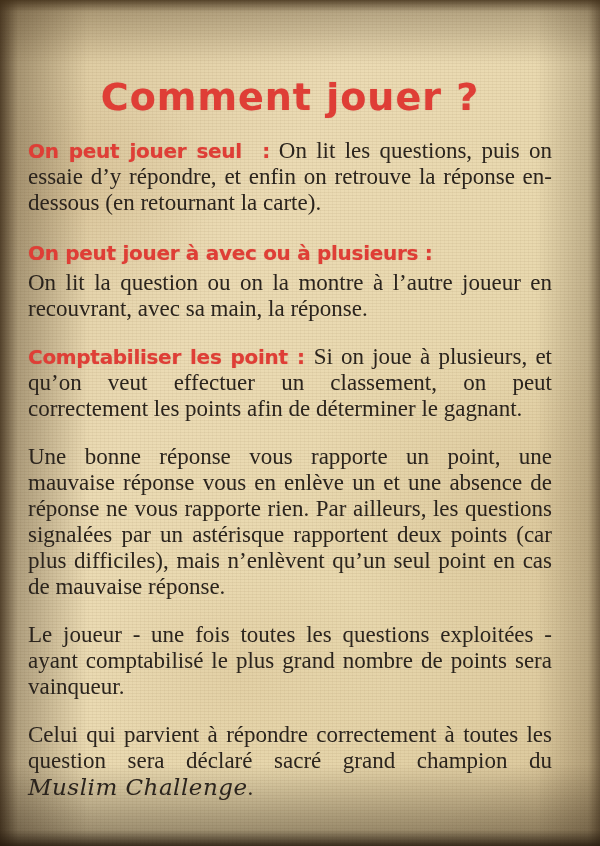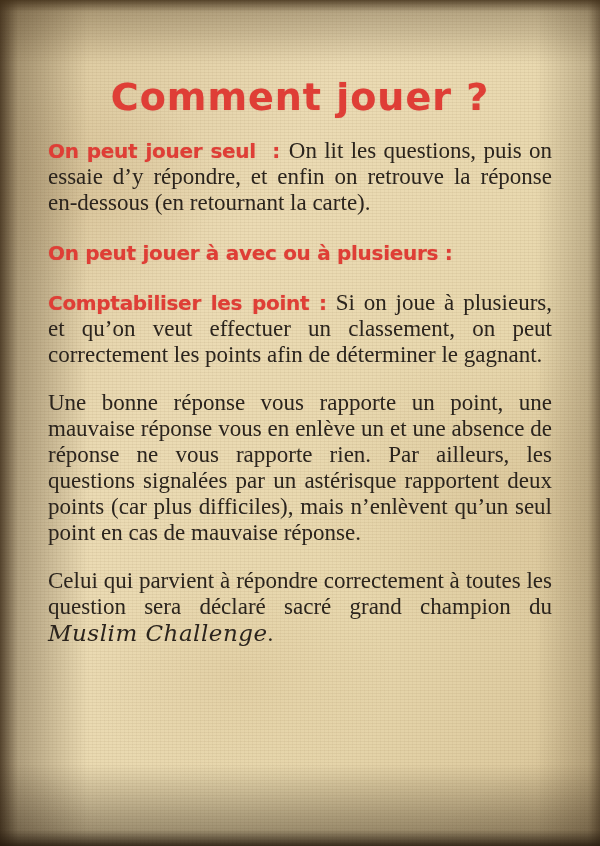--- a/index.html
+++ b/index.html
@@ -5,21 +5,21 @@
   html, body { margin: 0; padding: 0; }
   body {
     width: 600px; height: 846px; overflow: hidden;
     font-family: "Liberation Serif", serif;
     background: #e6d5aa;
   }
   .card {
     position: relative;
     width: 600px; height: 846px;
     box-sizing: border-box;
-    padding: 76px 48px 0 48px;
+    padding: 76px 48px 0 28px;
     color: #2b241d;
     background-color: #e5d4a8;
     background-image:
       
       linear-gradient(to bottom, rgba(62,44,22,0.85) 0px, rgba(62,44,22,0.30) 12px, rgba(62,44,22,0.0) 64px),
       linear-gradient(to top,    rgba(38,26,13,0.90) 0px, rgba(38,26,13,0.38) 16px, rgba(38,26,13,0.0) 82px),
       linear-gradient(to right,  rgba(52,35,17,0.82) 0px, rgba(52,35,17,0.32) 18px, rgba(52,35,17,0.0) 88px),
       linear-gradient(to left,   rgba(52,35,17,0.60) 0px, rgba(52,35,17,0.22) 12px, rgba(52,35,17,0.0) 64px),
       
       radial-gradient(ellipse 130% 115% at 46% 42%, rgba(0,0,0,0) 52%, rgba(95,66,30,0.18) 74%, rgba(70,47,20,0.38) 96%),
@@ -72,29 +72,32 @@
 
 <div class="card">
 
   <h1 class="title">Comment jouer ?</h1>
 
   <p class="para">
     <span class="heading inline">On peut jouer seul&nbsp; :</span><span>On lit les questions, puis on essaie d’y répondre, et enfin on retrouve la réponse en-dessous (en retournant la carte).</span>
   </p>
 
   <p class="para">
-    <span class="heading block">On peut jouer à avec ou à plusieurs :</span>
+    <span class="heading block">On peut jouer à avec ou à plusieurs :</span><span>On lit la question ou on la montre à l’autre joueur en recouvrant, avec sa main, la réponse.</span>
   </p>
 
   <p class="para">
     <span class="heading inline">Comptabiliser les point :</span><span>Si on joue à plusieurs, et qu’on veut effectuer un classement, on peut correctement les points afin de déterminer le gagnant.</span>
   </p>
 
   <p class="para">
     <span>Une bonne réponse vous rapporte un point, une mauvaise réponse vous en enlève un et une absence de réponse ne vous rapporte rien. Par ailleurs, les questions signalées par un astérisque rapportent deux points (car plus difficiles), mais n’enlèvent qu’un seul point en cas de mauvaise réponse.</span>
   </p>
 
+  <p class="para">
+    <span>Le joueur - une fois toutes les questions exploitées - ayant comptabilisé le plus grand nombre de points sera vainqueur.</span>
+  </p>
 
   <p class="para">
     <span>Celui qui parvient à répondre correctement à toutes les question sera déclaré sacré grand champion du </span><span class="brand">Muslim Challenge</span><span>.</span>
   </p>
 
 </div>
 
 </body></html>

